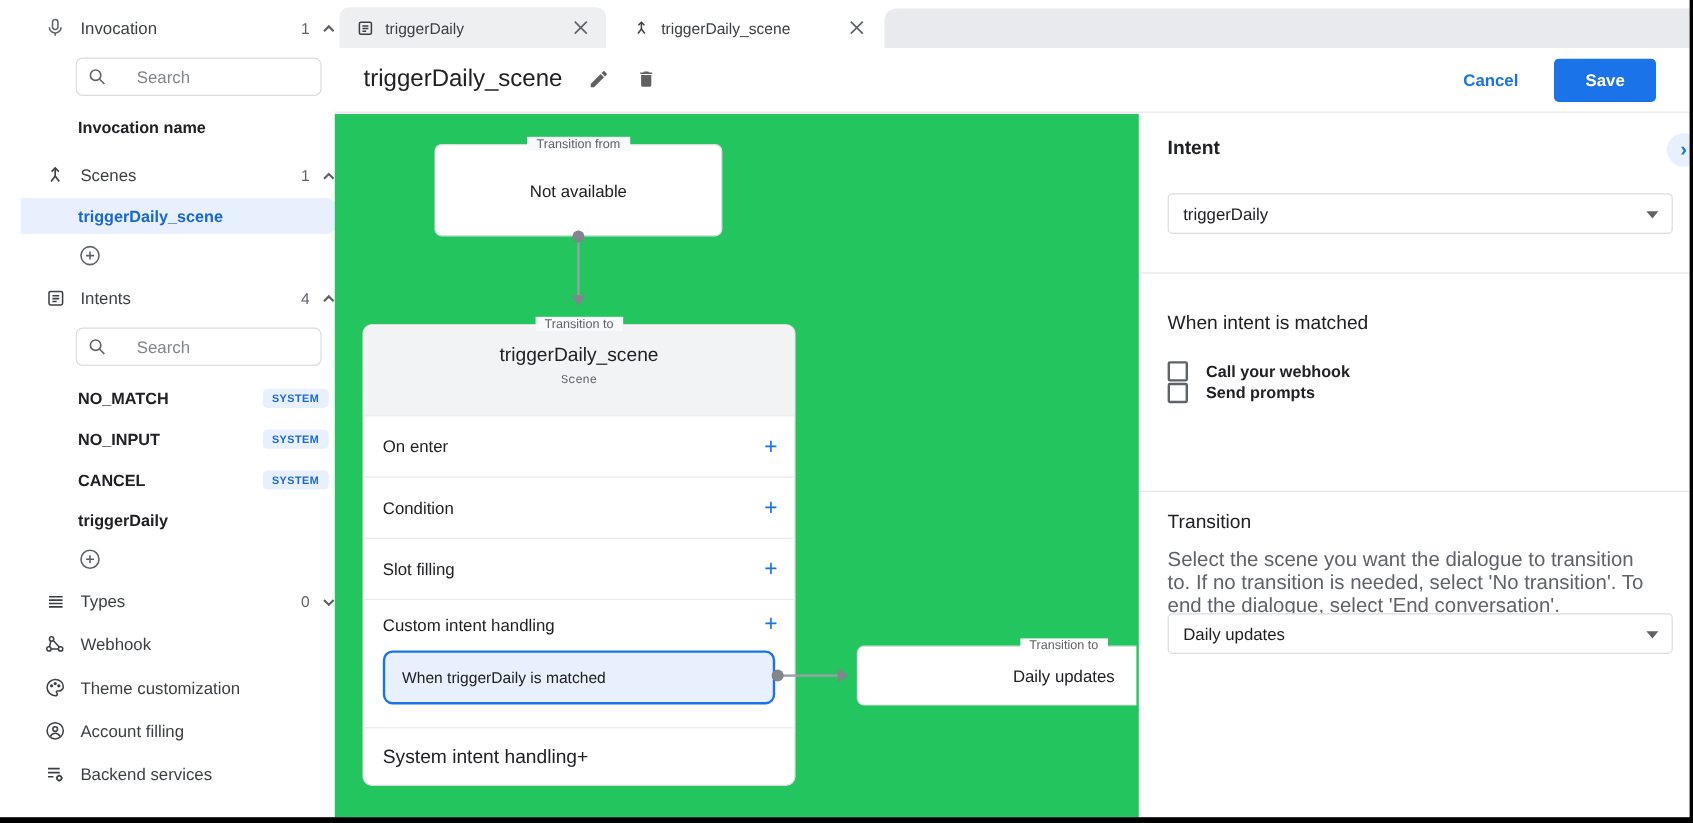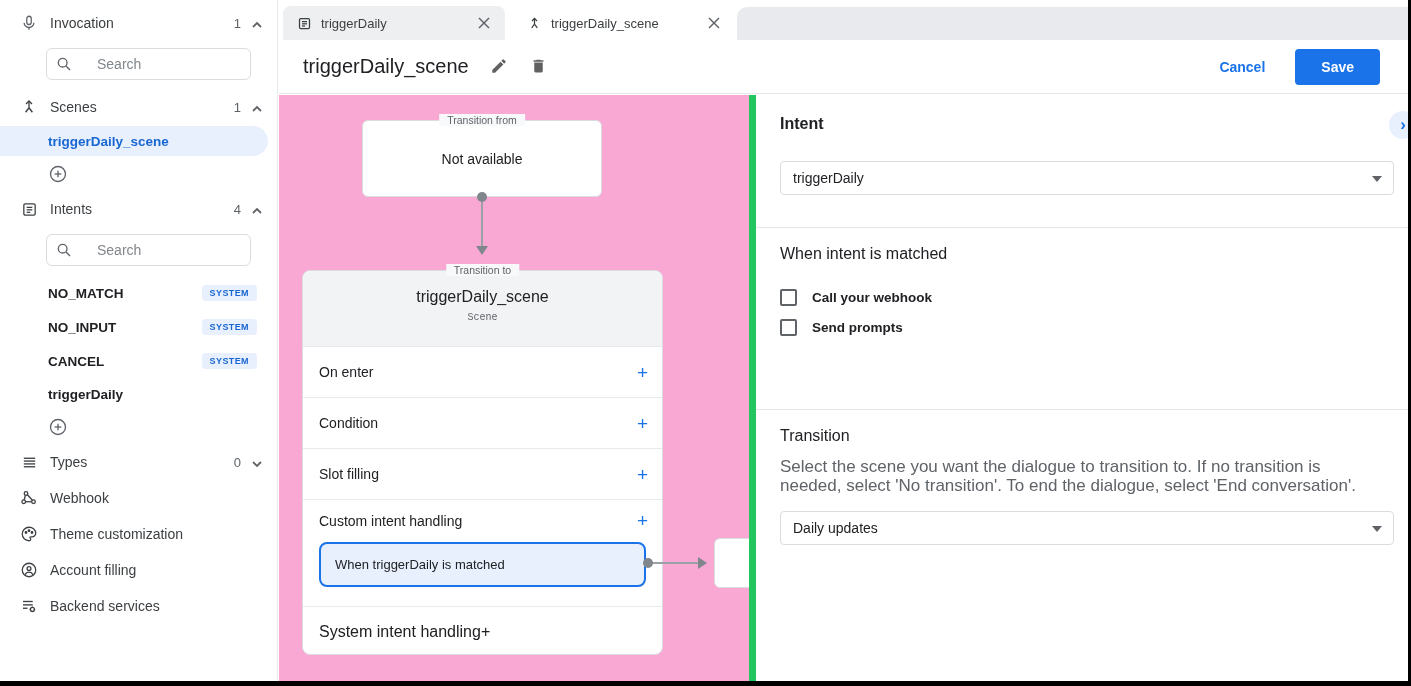--- a/index.html
+++ b/index.html
@@ -5,21 +5,21 @@
   * { margin:0; padding:0; box-sizing:border-box; }
   html,body { background:#fff; }
   body { font-family:"Liberation Sans","DejaVu Sans",sans-serif; color:#202124; }
   .screen { position:relative; width:1411px; height:686px; background:#fff; overflow:hidden; }
 
   
   .edge-right { position:absolute; top:0; right:0; width:3px; height:100%; background:#000; z-index:60; }
   .edge-bottom { position:absolute; left:0; bottom:0; width:100%; height:5px; background:#000; z-index:60; }
 
   
-  .sidebar { position:absolute; left:0; top:0; width:278px; height:681px; background:#fff; border-right:1px solid #e8eaed; overflow:hidden; }
+  .sidebar { position:absolute; left:17px; top:0; width:278px; height:681px; background:#fff; border-right:1px solid #e8eaed; overflow:hidden; }
   .side-row { display:flex; align-items:center; height:34px; padding:0 14px 0 20px; cursor:pointer; }
   .side-row .ic { width:18px; height:18px; margin-right:12px; flex:0 0 auto; display:flex; align-items:center; justify-content:center; }
   .side-row .lbl { font-size:14px; color:#3c4043; }
   .side-row .cnt { margin-left:auto; font-size:13px; color:#5f6368; padding-right:10px; }
   .side-row .chev { width:12px; height:12px; }
   .side-item { padding:9px 16px 9px 48px; font-size:13.5px; font-weight:700; color:#202124; cursor:pointer; display:flex; align-items:center; }
   .side-item .badge { margin-left:auto; background:#e8f0fe; color:#1967d2; font-size:9px; font-weight:700; letter-spacing:.4px; padding:3px 8px; border-radius:4px; margin-right:4px; }
   .side-item.active-pill { background:#e8f0fe; color:#1967d2; border-radius:0 16px 16px 0; width:268px; height:30px; padding:0 16px 0 48px; margin:2px 0; }
   .search-wrap { position:relative; margin:8px 26px 10px 46px; }
   .search-wrap svg { position:absolute; left:10px; top:8px; }
@@ -43,21 +43,21 @@
   
   .ed-header { display:flex; align-items:center; height:54px; padding:0 28px 0 24px; border-bottom:1px solid #e4e6e9; background:#fff; }
   .ed-title { font-size:20px; color:#202124; font-weight:400; }
   .hicon { border:none; background:none; cursor:pointer; padding:0; margin-left:20px; width:20px; height:20px; }
   .ed-actions { margin-left:auto; display:flex; align-items:center; gap:26px; }
   .btn-cancel { border:none; background:none; color:#1a73e8; font-size:14px; font-weight:600; cursor:pointer; font-family:inherit; padding:6px 4px; }
   .btn-save { border:none; background:#1a73e8; color:#fff; font-size:14px; font-weight:600; cursor:pointer; font-family:inherit; padding:10px 26px; border-radius:4px; }
 
   
   .workarea { position:absolute; top:95px; left:0; right:0; bottom:0; display:flex; }
-  .canvas { position:relative; width:477px; background:#f9a8d4; border-right:7px solid #22c55e; overflow:hidden; flex:0 0 auto; }
+  .canvas { position:relative; width:670px; background:#22c55e; border-right:2px solid #22c55e; overflow:hidden; flex:0 0 auto; }
   .legend { position:absolute; top:-7px; left:50%; transform:translateX(-50%); background:#f8f9fa; padding:0 8px; font-size:10.5px; color:#5f6368; white-space:nowrap; }
   .nodebox { position:absolute; background:#fff; border:1px solid #dadce0; border-radius:6px; }
   .box-from { left:83px; top:25px; width:240px; height:77px; }
   .box-from .center-txt { position:absolute; left:0; right:0; top:30px; text-align:center; font-size:14px; color:#202124; }
 
   
   .dot { position:absolute; width:10px; height:10px; border-radius:50%; background:#80868b; z-index:3; }
   .vline { position:absolute; width:2px; background:#9aa0a6; }
   .hline { position:absolute; height:2px; background:#9aa0a6; }
   .arr-down { position:absolute; width:0; height:0; border-left:6px solid transparent; border-right:6px solid transparent; border-top:9px solid #80868b; }
@@ -118,20 +118,21 @@
     </div>
 
     <div class="search-wrap">
       <svg width="16" height="16" viewBox="0 0 24 24" fill="none" stroke="#5f6368" stroke-width="2">
           <circle cx="10" cy="10" r="6.5"></circle>
           <line x1="15" y1="15" x2="21" y2="21"></line>
         </svg>
       <input class="search-input" type="text" placeholder="Search" style="">
     </div>
 
+    <div class="side-item">Invocation name</div>
 
     <div class="side-row" style="margin-top:6px">
       <span class="ic">
         <svg width="18" height="18" viewBox="0 0 24 24" fill="none" stroke="#3c4043" stroke-width="1.8">
             <line x1="12" y1="4" x2="12" y2="13"></line>
             <polyline points="8,8 12,4 16,8"></polyline>
             <line x1="12" y1="13" x2="7.5" y2="19"></line>
             <line x1="12" y1="13" x2="16.5" y2="19"></line>
           </svg>
       </span>
@@ -392,22 +393,22 @@
         <button class="collapse-btn">›</button>
 
         <div class="p-h" style="top:20px;font-weight:bold;">Intent</div>
         <div class="dropdown" style="top:66px;">
           <span class="dval">triggerDaily</span>
           <span class="dd-caret"></span>
         </div>
 
         <div class="p-divider" style="top:132px;"></div>
 
-        <div class="p-h" style="top:150px;">When intent is matched</div>
-        <div class="cb-row" style="top:194px;">
+        <div class="p-h" style="top:166px;">When intent is matched</div>
+        <div class="cb-row" style="top:206px;">
           <span class="cb-box"></span>
           <span class="cb-lbl">Call your webhook</span>
         </div>
         <div class="cb-row" style="top:224px;">
           <span class="cb-box"></span>
           <span class="cb-lbl">Send prompts</span>
         </div>
 
         <div class="p-divider" style="top:314px;"></div>
 

